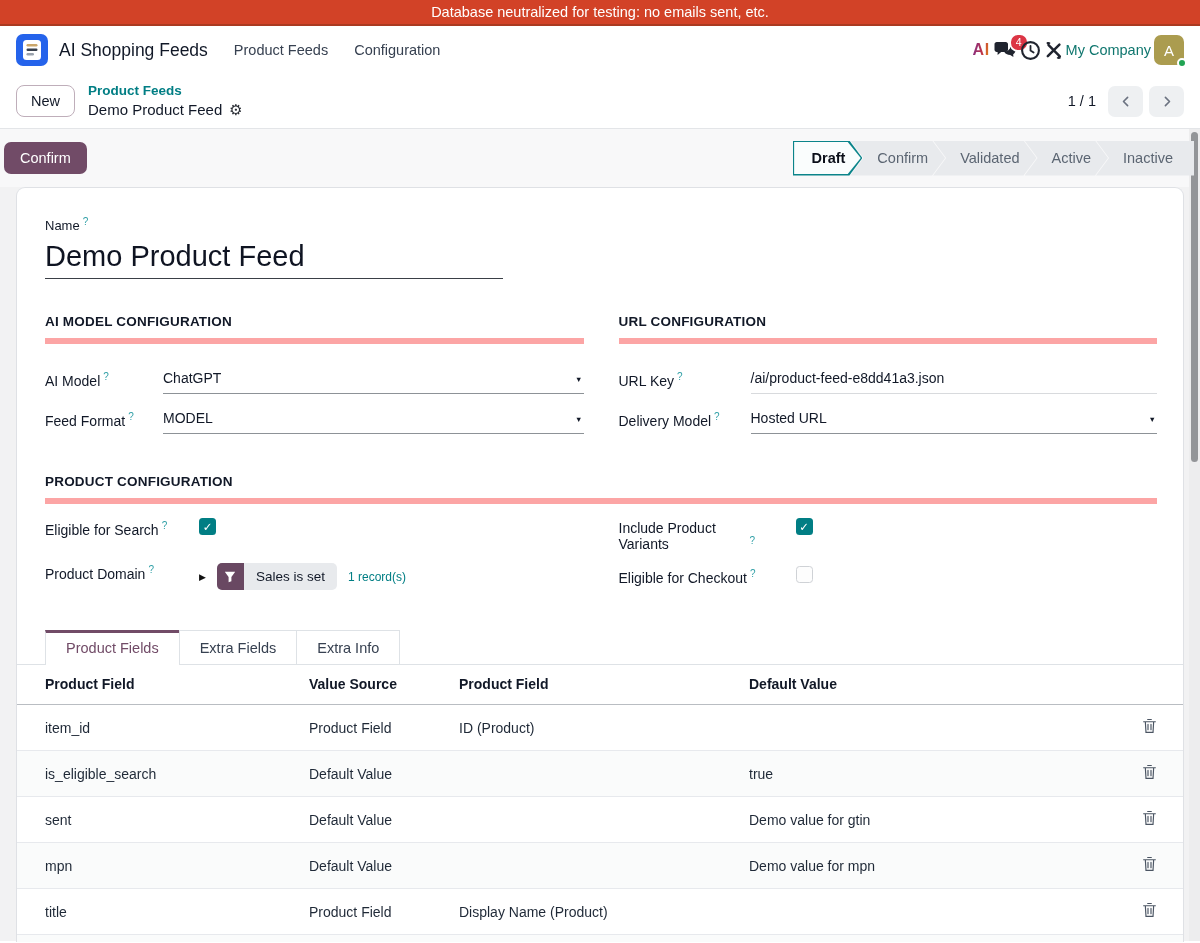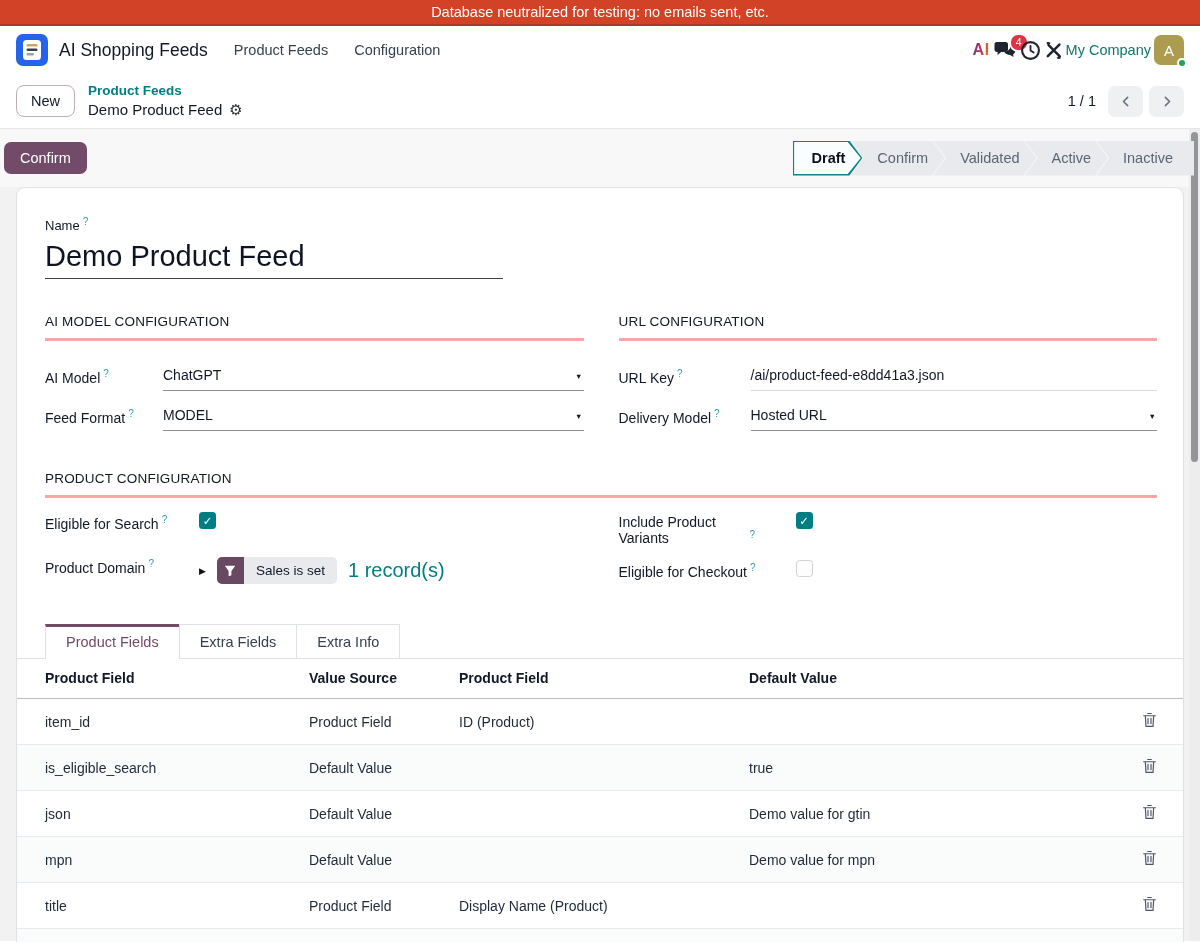--- a/index.html
+++ b/index.html
@@ -68,22 +68,22 @@
   .stage > span { position:relative; z-index:1; }
   
   .sheet { margin:0 16px; background:#fff; border:1px solid #dfe1e5; border-bottom:none;
     border-radius:9px 9px 0 0; padding:28px 26px 0 28px; height:755px; overflow:hidden; }
   .help { color:#2f9fa6; font-size:10px; vertical-align:super; margin-left:3px; }
   .name-label { font-size:13px; color:#111827; }
   .name-value { margin-top:7px; font-size:29px; color:#0f1422; width:458px;
     padding-bottom:5px; border-bottom:1px solid #3a3f46; cursor:text; }
   .grid2 { display:grid; grid-template-columns:1fr 1fr; column-gap:35px; }
   .sec { margin-top:35px; }
-  .sec-title { font-size:13.5px; font-weight:400; color:#111827;
-    padding-bottom:9px; border-bottom:3px solid #fca5a5; letter-spacing:.2px; }
+  .sec-title { font-size:13.5px; font-weight:700; color:#111827;
+    padding-bottom:9px; border-bottom:6px solid #fca5a5; letter-spacing:.2px; }
   .fields { margin-top:15px; }
   .frow { display:flex; align-items:center; min-height:40px; }
   .flabel { flex:none; width:118px; font-size:14px; color:#111827; }
   .flabel.wide { width:132px; }
   .fvalue { flex:1; position:relative; font-size:14px; color:#111827; padding:5px 14px 7px 0; cursor:pointer; }
   .fvalue.select { border-bottom:1px solid #8d9297; }
   .fvalue.char { border-bottom:1px solid #d8dadd; cursor:text; }
   .caret { position:absolute; right:1px; bottom:9px; font-size:7.5px; color:#111827; }
   
   .prow { display:flex; align-items:flex-start; margin-top:14px; min-height:30px; }
@@ -93,21 +93,21 @@
   .checkbox { width:17px; height:17px; border-radius:3.5px; flex:none; cursor:pointer; }
   .checkbox.checked { background:#017e84; color:#fff; font-size:11.5px; font-weight:700;
     display:flex; align-items:center; justify-content:center; }
   .checkbox.unchecked { background:#fdfdfd; border:1px solid #cfd2d6; }
   .domain-widget { display:flex; align-items:center; gap:11px; padding-top:1px; }
   .expand-arrow { font-size:9px; color:#111; cursor:pointer; }
   .chip { display:flex; align-items:stretch; background:#e8eaed; border-radius:5px;
     overflow:hidden; height:27px; cursor:pointer; }
   .chip-icon { width:27px; background:#694862; display:flex; align-items:center; justify-content:center; }
   .chip-label { padding:0 12px; font-size:13.5px; color:#111827; display:flex; align-items:center; }
-  .records-link { color:#017e84; font-size:20px; cursor:pointer; }
+  .records-link { color:#017e84; font-size:12px; cursor:pointer; }
   
   .notebook { margin:34px -26px 0 -28px; }
   .tabs { display:flex; border-bottom:1px solid #dee2e6; padding-left:28px; }
   .tab { padding:9px 20px 8px; font-size:14.5px; color:#374151; background:#fff;
     border:1px solid #dee2e6; border-bottom:none; margin-bottom:0; cursor:pointer; }
   .tab + .tab { margin-left:-1px; }
   .tab.active { color:#714b67; border-top:3px solid #714b67; padding-top:7px;
     margin-bottom:-1px; background:#fff; }
   table { width:100%; border-collapse:collapse; font-size:14px; table-layout:fixed; }
   th { text-align:left; font-weight:700; color:#111827; padding:11px 6px 12px 0;
@@ -354,21 +354,21 @@
           <tr>
             <td>is_eligible_search</td>
             <td>Default Value</td>
             <td></td>
             <td>true</td>
             <td class="trash-cell"><button class="trash-btn"><svg width="15" height="16" viewBox="0 0 14 15">
                     <path d="M1.5 3.5h11M5.3 1.4h3.4M3.1 3.5l.6 10h6.6l.6-10M5.6 6v5M8.4 6v5" stroke="#4b5563" stroke-width="1.1" fill="none" stroke-linecap="round"></path>
                   </svg></button></td>
           </tr>
           <tr>
-            <td>json</td>
+            <td>sent</td>
             <td>Default Value</td>
             <td></td>
             <td>Demo value for gtin</td>
             <td class="trash-cell"><button class="trash-btn"><svg width="15" height="16" viewBox="0 0 14 15">
                     <path d="M1.5 3.5h11M5.3 1.4h3.4M3.1 3.5l.6 10h6.6l.6-10M5.6 6v5M8.4 6v5" stroke="#4b5563" stroke-width="1.1" fill="none" stroke-linecap="round"></path>
                   </svg></button></td>
           </tr>
           <tr>
             <td>mpn</td>
             <td>Default Value</td>

